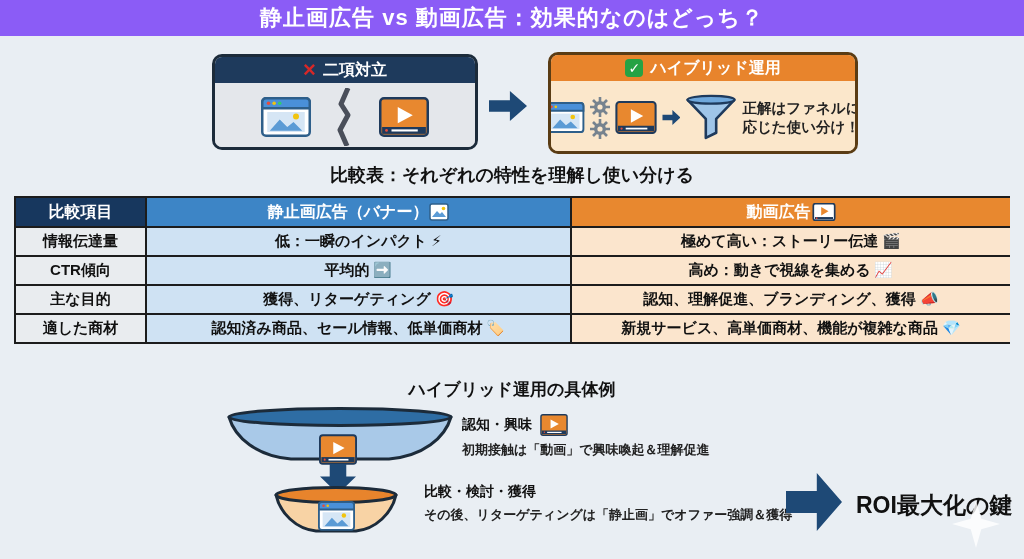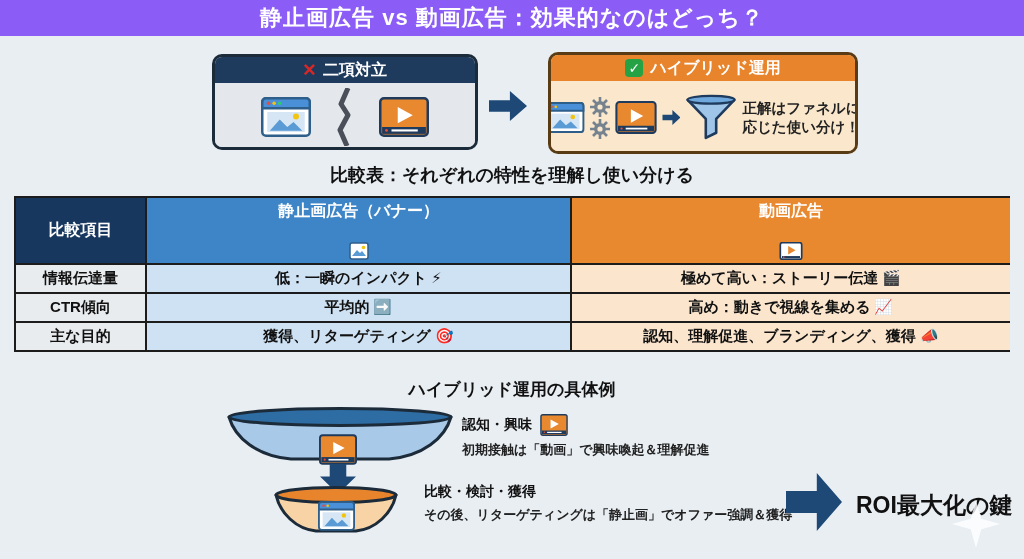--- a/index.html
+++ b/index.html
@@ -62,21 +62,21 @@
   .cmp td { height:29px; font-size:15px; }
   .col-item  { width:131px; }
   .col-stat  { width:425px; }
   .col-video { width:440px; }
   .th-item  { background:#17375e; }
   .th-stat  { background:#3d85c6; }
   .th-video { background:#e8882f; }
   .td-label { background:#e9ecef; font-weight:bold; }
   .td-stat  { background:#cfe2f3; font-weight:600; }
   .td-video { background:#fbe5cd; font-weight:600;margin-left:28px; }
-  .th-inner { display:flex; align-items:center; justify-content:center; gap:20px;flex-direction:column; }
+  .th-inner { display:flex; align-items:center; justify-content:center; gap:1px; }
 
   
   .funnel-subtitle { top:378px; font-size:17px; }
   .stage-title { font-size:14px; font-weight:bold; color:#111; display:flex; align-items:center; gap:8px; white-space:nowrap; }
   .stage-desc  { font-size:13px; font-weight:bold; color:#222; margin-top:5px; white-space:nowrap; }
   .roi-label { font-size:23px; font-weight:bold; color:#111; white-space:nowrap; }
   .sparkle {
     width:48px; height:48px; background:rgba(255,255,255,0.8);
     clip-path:polygon(50% 0, 61% 39%, 100% 50%, 61% 61%, 50% 100%, 39% 61%, 0 50%, 39% 39%);
   }
@@ -234,20 +234,25 @@
     <tr>
       <td class="td-label">CTR傾向</td>
       <td class="td-stat">平均的 ➡️</td>
       <td class="td-video">高め：動きで視線を集める 📈</td>
     </tr>
     <tr>
       <td class="td-label">主な目的</td>
       <td class="td-stat">獲得、リターゲティング 🎯</td>
       <td class="td-video">認知、理解促進、ブランディング、獲得 📣</td>
     </tr>
+    <tr>
+      <td class="td-label">適した商材</td>
+      <td class="td-stat">認知済み商品、セール情報、低単価商材 🏷️</td>
+      <td class="td-video">新規サービス、高単価商材、機能が複雑な商品 💎</td>
+    </tr>
   </tbody>
     </table>
 </div>
 
 <div class="abs funnel-subtitle">ハイブリッド運用の具体例</div>
 
 <div class="abs" style="left:225px; top:406px;">
   <svg width="230" height="58" viewBox="0 0 230 58">
     <path d="M4 11 C10 32 32 50 66 53 L164 53 C198 50 220 32 226 11 Z" fill="#a9c9e8" stroke="#1c2b3a" stroke-width="3" stroke-linejoin="round"></path>
     <ellipse cx="115" cy="11" rx="111" ry="8.5" fill="#2e6da4" stroke="#1c2b3a" stroke-width="3"></ellipse>

